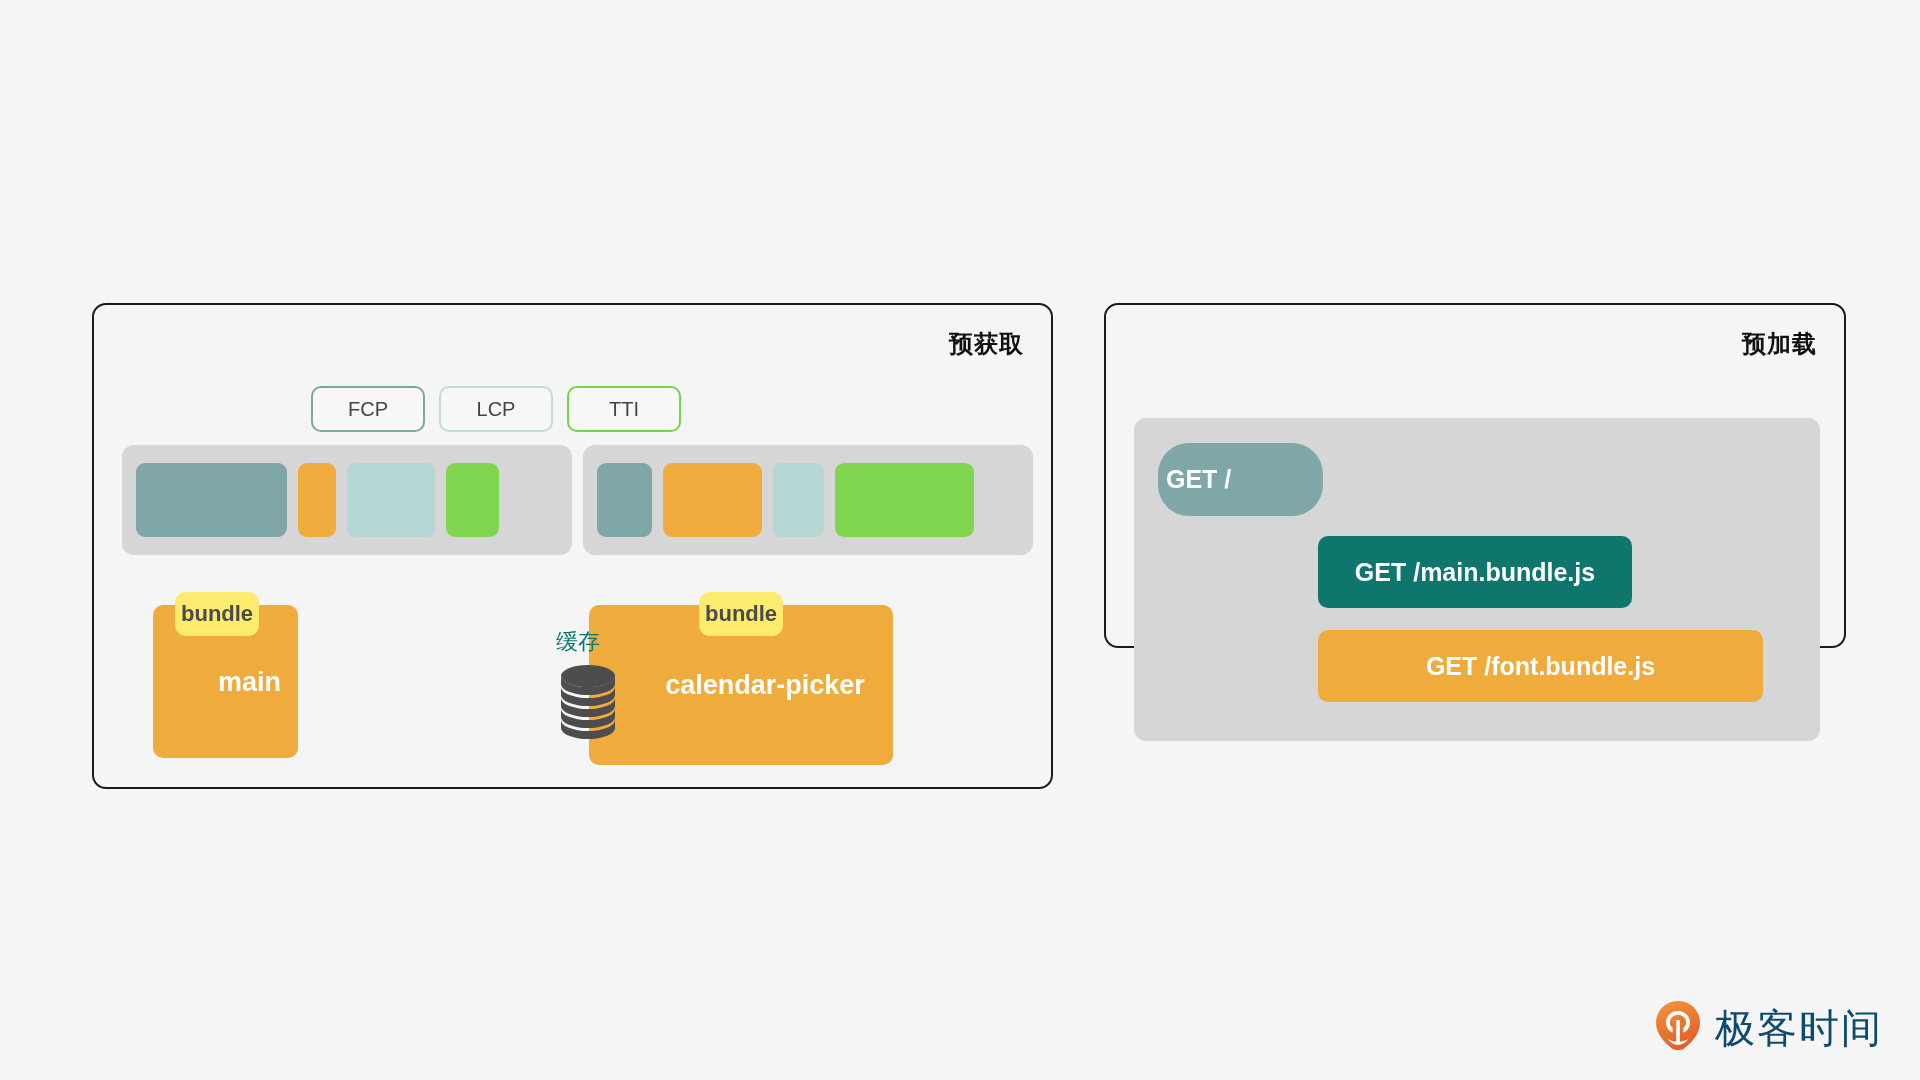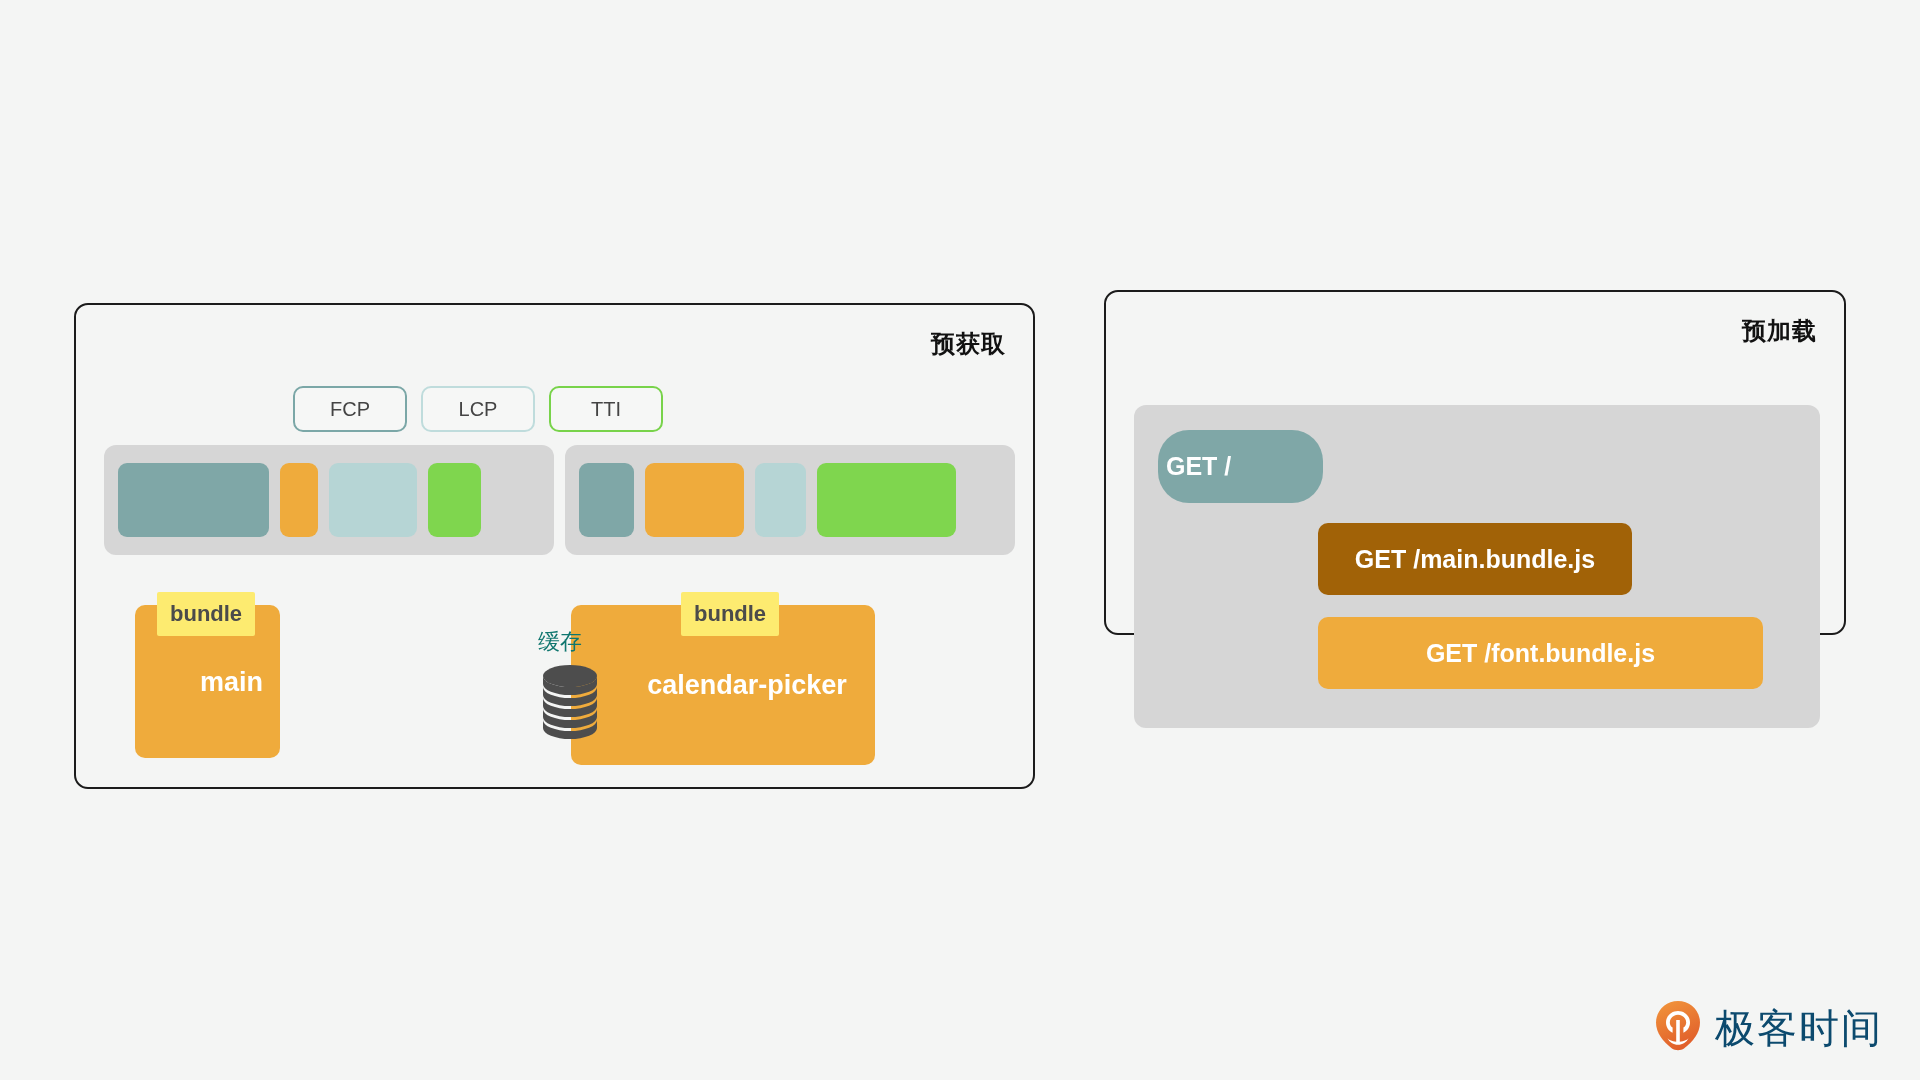--- a/index.html
+++ b/index.html
@@ -18,28 +18,28 @@
 
   
   .panel {
     position: absolute;
     background: #f4f5f4;
     border: 2px solid #1b1b1b;
     border-radius: 14px;
     box-sizing: border-box;
   }
   #panel-prefetch {
-    left: 74px;
+    left: 92px;
     top: 303px;
     width: 961px;
     height: 486px;
   }
   #panel-preload {
     left: 1104px;
-    top: 290px;
+    top: 303px;
     width: 742px;
     height: 345px;
   }
   .panel-title {
     position: absolute;
     top: 23px;
     right: 27px;
     font-size: 24px;
     font-weight: 700;
     color: #111;
@@ -105,23 +105,23 @@
     text-align: center;
     color: #ffffff;
     font-size: 27px;
     font-weight: 700;
     white-space: nowrap;
     margin-left: 48px;
   }
   .bundle-tag {
     position: absolute;
     background: #fdeb70;
-    border-radius: 2px;
+    border-radius: 11px;
     height: 44px;
-    padding: 0 13px;
+    padding: 0 6px;
     display: flex;
     align-items: center;
     justify-content: center;
     font-size: 22px;
     font-weight: 700;
     color: #4b4b4b;
     white-space: nowrap;
     z-index: 3;
   }
 
@@ -170,21 +170,21 @@
     width: 165px; height: 73px;
     background: #7fa7a7;
     font-size: 25px;
     justify-content: flex-start;
     padding-left: 8px;
     border-radius: 31px;
   }
   #req-main {
     left: 184px; top: 118px;
     width: 314px; height: 72px;
-    background: #a16207;
+    background: #0f766e;
     font-size: 25px;
   }
   #req-font {
     left: 184px; top: 212px;
     width: 445px; height: 72px;
     background: #efab3c;
     font-size: 25px;
   }
 
   

